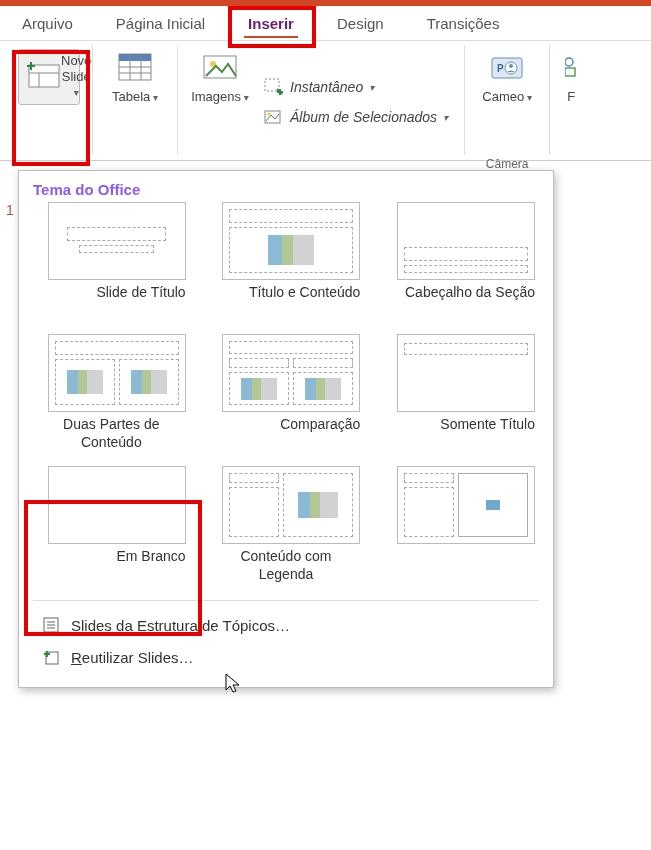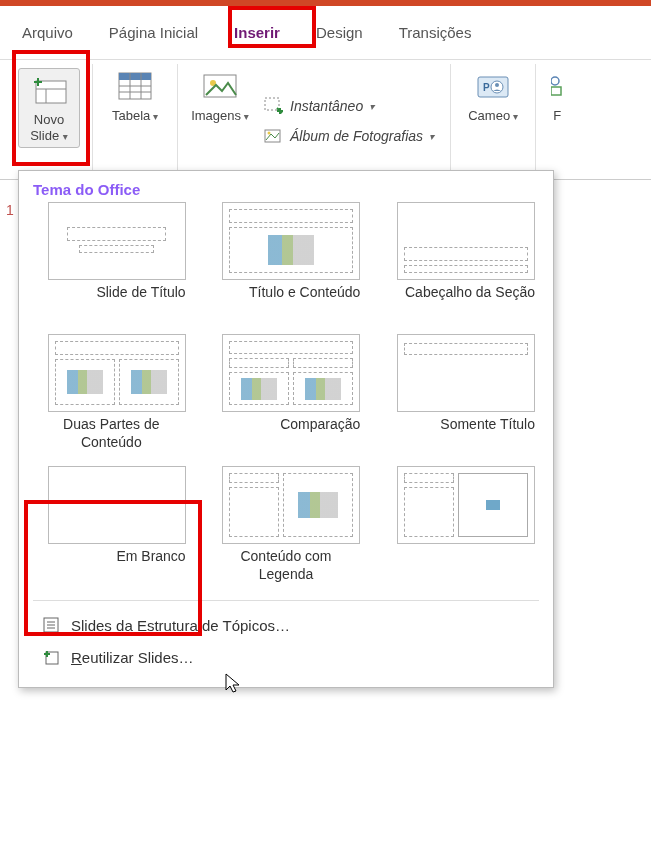--- a/index.html
+++ b/index.html
@@ -13,23 +13,23 @@
     overflow: hidden;
     position: relative;
   }
   .topbar {
     height: 6px;
     background: #d04726;
   }
   .tabstrip {
     display: flex;
     align-items: center;
-    height: 54px;
+    height: 35px;
     padding: 0 8px;
-    gap: 8px;
+    gap: 15px;
     border-bottom: 1px solid #ddd;
   }
   .tab {
     padding: 8px 14px;
     color: #555;
     font-size: 15px;
     cursor: pointer;
     position: relative;
   }
   .tab.active { color: #701a75; font-weight: 700; }
@@ -74,21 +74,21 @@
     margin-bottom: 4px;
   }
   .ribbon-label { font-size: 13px; text-align: center; color: #444; line-height: 1.2; }
   .ribbon-label .caret { font-size: 10px; color: #666; }
   .new-slide-box {
     background: #f0f0f0;
     border: 1px solid #bbb;
     border-radius: 3px;
     padding: 3px 4px 4px 4px;
     display: flex;
-    flex-direction: column;
+    flex-direction: row;
     align-items: center;
     width: 62px;
   }
   .ribbon-col {
     display: flex;
     flex-direction: column;
     gap: 6px;
     height: 100%;
     justify-content: center;
     font-style: italic;
@@ -268,21 +268,21 @@
         <span style="font-size:10px;color:#666;">▾</span>
       </div>
       <div class="ribbon-small">
         <span class="sm-icon">
           <svg width="20" height="18" viewBox="0 0 20 18">
               <rect x="1" y="3" width="15" height="12" fill="#fff" stroke="#888"></rect>
               <polyline points="2,13 7,7 11,11 15,6" fill="none" stroke="#4a8b4a"></polyline>
               <circle cx="5" cy="6" r="1.5" fill="#e8c94b"></circle>
             </svg>
         </span>
-        <span>Álbum de Fotografias</span>
+        <span>Álbum de Selecionados</span>
         <span style="font-size:10px;color:#666;">▾</span>
       </div>
     </div>
   </div>
 
   <div class="ribbon-group">
     <div class="ribbon-big">
       <div class="ribbon-icon">
         <svg width="36" height="30" viewBox="0 0 36 30">
           <rect x="3" y="6" width="30" height="20" rx="2" fill="#dce9f5" stroke="#6a8fb5"></rect>

